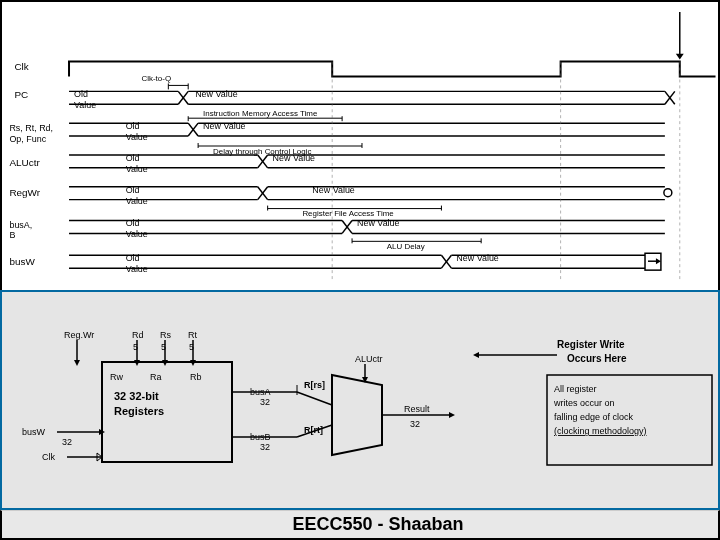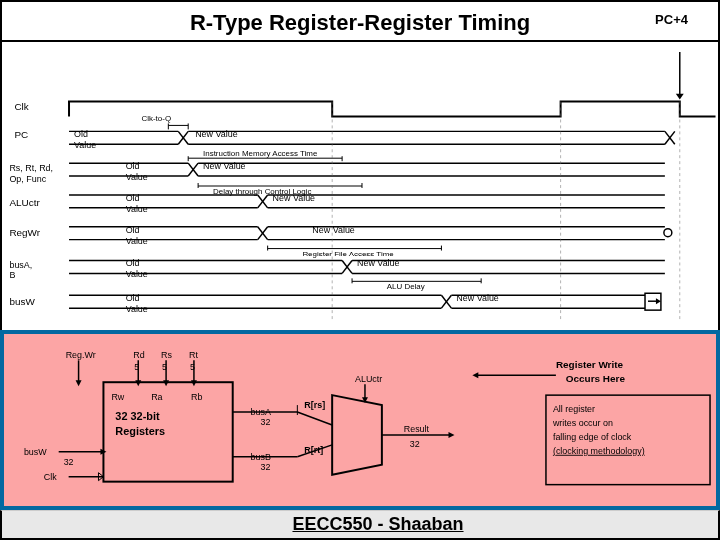--- a/index.html
+++ b/index.html
@@ -35,38 +35,37 @@
       font-weight: bold;
     }
     .timing-area {
       border: 2px solid #000;
       border-bottom: none;
       position: relative;
       height: 290px;
       background: #fff;
     }
     .bottom-area {
-      border: 4px solid #0369a1;
+      border: 2px solid #0369a1;
       flex: 1;
       position: relative;
-      background: #fca5a5;
+      background: #e5e5e5;
       text-align: right;
     }
     .footer {
       border: 2px solid #000;
       border-top: 1px solid #ccc;
       background: #e8e8e8;
       text-align: center;
       padding: 3px 0;
       font-size: 10px;
     }
     .footer-title {
       font-size: 18px;
       font-weight: bold;
-      text-decoration: underline;
       padding-left: 36px;
     }
     .footer-sub {
       font-size: 9px;
       color: #333;
     }
 
     
     .timing-svg {
       position: absolute;
@@ -79,24 +78,20 @@
       top: 0; left: 0;
       width: 100%;
       height: 100%;
     }
   </style>
 </head>
 <body>
 
 <div class="main-container">
 
-  <div class="title-bar">
-    <span>R-Type Register-Register Timing</span>
-    <span class="pc4-label">PC+4</span>
-  </div>
 
   <div class="timing-area">
     <svg class="timing-svg" viewBox="0 0 716 290">
 
       <text x="10" y="68" font-size="10" font-family="Arial">Clk</text>
       <text x="10" y="97" font-size="10" font-family="Arial">PC</text>
       <text x="5" y="130" font-size="9" font-family="Arial">Rs, Rt, Rd,</text>
       <text x="5" y="141" font-size="9" font-family="Arial">Op, Func</text>
       <text x="5" y="165" font-size="10" font-family="Arial">ALUctr</text>
       <text x="5" y="195" font-size="10" font-family="Arial">RegWr</text>

